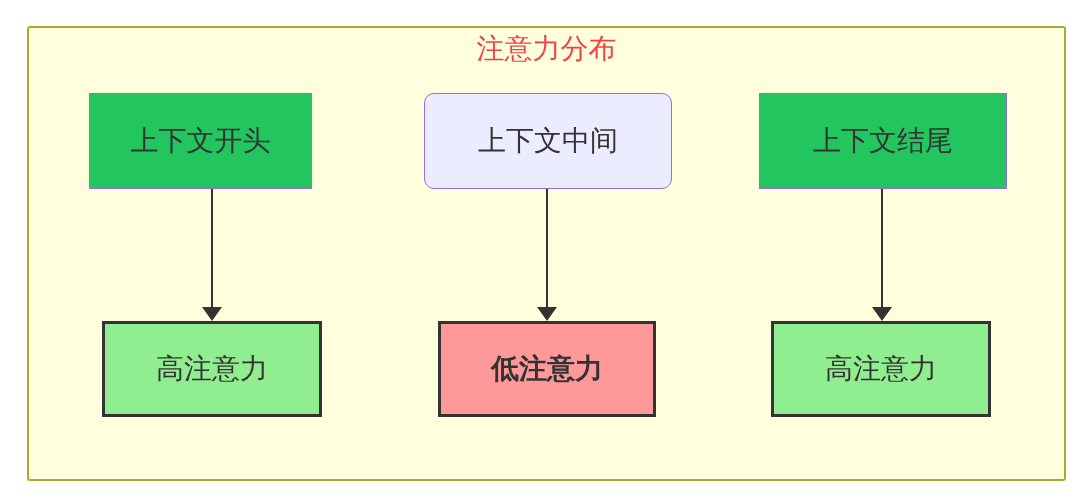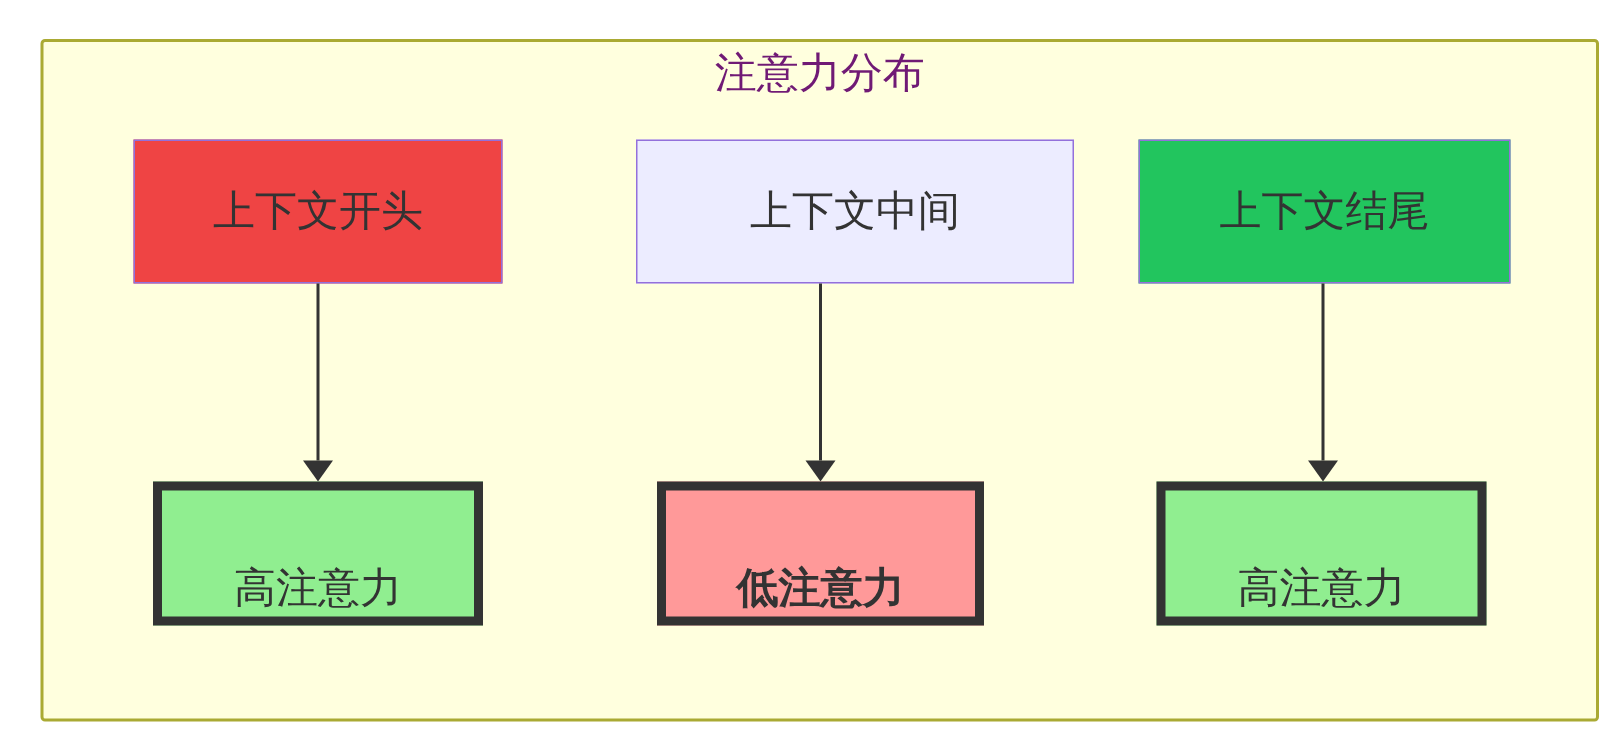--- a/index.html
+++ b/index.html
@@ -25,39 +25,38 @@
   }
   .cluster-title {
     position: absolute;
     left: 0;
     right: 0;
     top: 3px;
     height: 36px;
     line-height: 36px;
     text-align: center;
     font-size: 28px;
-    color: #701a75;
+    color: #ef4444;
   }
   .node {
     position: absolute;
     display: flex;
     align-items: center;
     justify-content: center;
     box-sizing: border-box;
     font-size: 28px;
     text-align: center;
     color: #333333;
   }
   .source-node {
     background: #ececff;
     border: 1.5px solid #9370db;
   }
   .result-node {
-    border: 6px solid #0c4a6e;
-    align-items: flex-end;
+    border: 3px solid #0c4a6e;
   }
   .result-high { background: #90ee90; }
   .result-low  { background: #ff9999; font-weight: bold; }
   .arrow {
     position: absolute;
     width: 20px;
     height: 132px;
     display: flex;
     flex-direction: column;
     align-items: center;
@@ -77,24 +76,24 @@
 </style>
 </head>
 <body>
 
 <div class="canvas">
 
   <div class="cluster" style="background: rgb(255, 255, 222); border-color: rgb(170, 170, 51);">
     <div class="cluster-title">注意力分布</div>
   </div>
 
-  <div class="node source-node" style="left: 89px; top: 93px; width: 246px; height: 96px; background: #ef4444; border-color: rgb(147, 112, 219);">
+  <div class="node source-node" style="left: 89px; top: 93px; width: 223px; height: 96px; background: #22c55e; border-color: rgb(147, 112, 219);">
     <span>上下文开头</span>
   </div>
-  <div class="node source-node" style="left: 424px; top: 93px; width: 292px; height: 96px; background: rgb(236, 236, 255); border-color: rgb(147, 112, 219);">
+  <div class="node source-node" style="left: 424px; top: 93px; width: 248px; height: 96px; background: rgb(236, 236, 255); border-color: rgb(147, 112, 219); border-radius: 10px;">
     <span>上下文中间</span>
   </div>
   <div class="node source-node" style="left: 759px; top: 93px; width: 248px; height: 96px; background: #22c55e; border-color: rgb(147, 112, 219);">
     <span>上下文结尾</span>
   </div>
 
   <div class="arrow" style="left:202px; top:189px;">
     <div class="arrow-line"></div>
     <div class="arrow-head"></div>
   </div>

